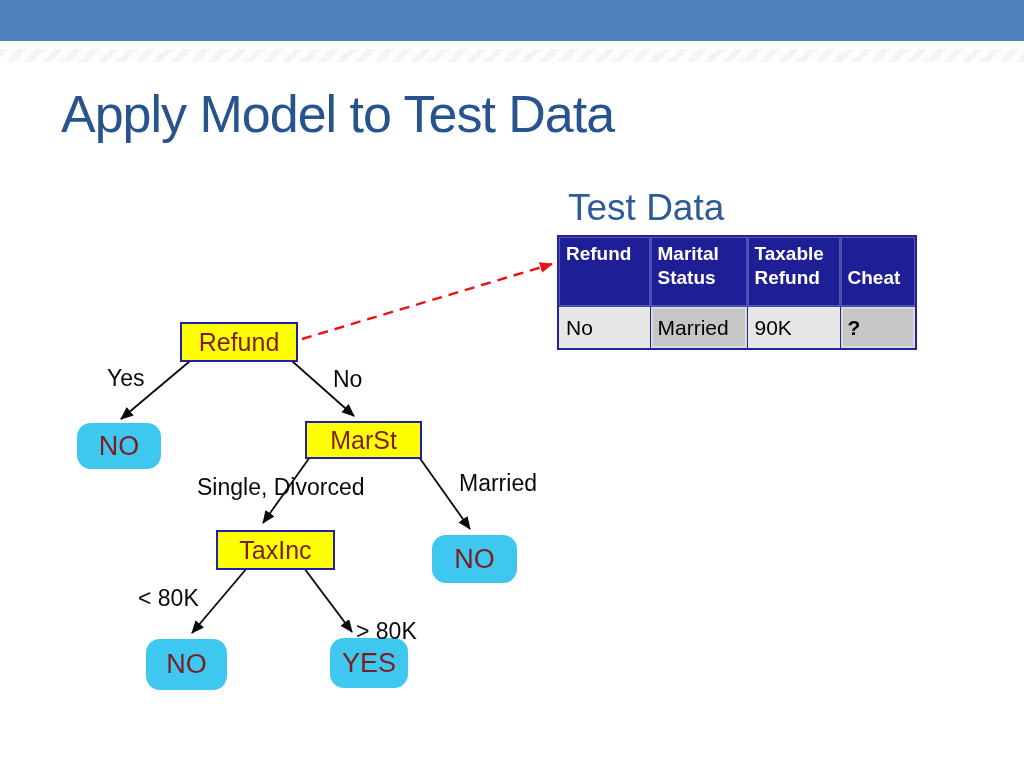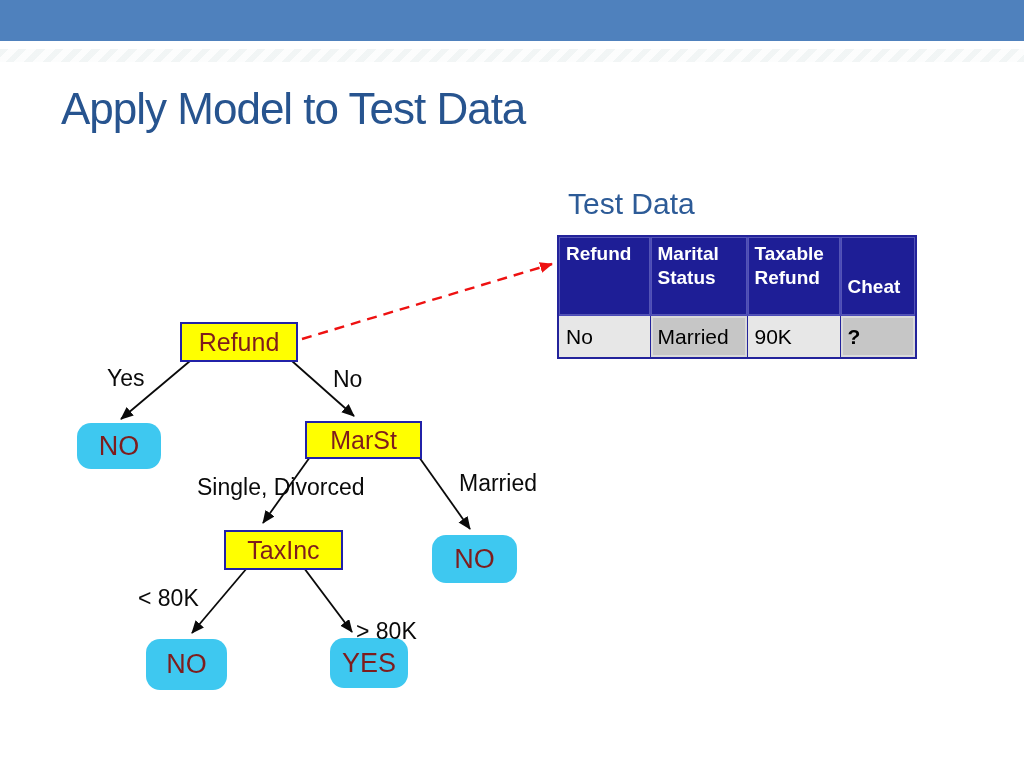--- a/index.html
+++ b/index.html
@@ -7,54 +7,54 @@
     position:relative;width:1024px;height:768px;overflow:hidden;
     background:#ffffff;font-family:"Liberation Sans",sans-serif;
   }
   .band{position:absolute;left:0;top:0;width:1024px;height:41px;background:#4F81BD;}
   .texture{
     position:absolute;left:0;top:49px;width:1024px;height:13px;opacity:.75;
     background-image:repeating-linear-gradient(135deg,#EDF2F2 0 6px,#FBFCFC 6px 13px);
   }
   .title{
     position:absolute;left:61px;top:84px;margin:0;
-    font-size:44px;font-weight:500;letter-spacing:-1px;color:#27548F;white-space:nowrap;
+    font-size:52px;font-weight:500;letter-spacing:-1px;color:#27548F;white-space:nowrap;
   }
   .test-data-label{
     position:absolute;left:568px;top:187px;
-    font-size:30px;color:#2D5B97;white-space:nowrap;
+    font-size:37px;color:#2D5B97;white-space:nowrap;
   }
   svg.edges{position:absolute;left:0;top:0;z-index:1;pointer-events:none;}
   
   table.data-table{
     position:absolute;left:557px;top:235px;z-index:2;
     border-collapse:collapse;table-layout:fixed;
     border:2px solid #23239B;
   }
   table.data-table th{
     background:#1E1E96;color:#ffffff;font-weight:bold;font-size:19px;line-height:1.25;
     text-align:left;vertical-align:top;padding:5px 4px 0 7px;height:57px;
     border:1px solid #4A4AB8;box-shadow:inset 0 0 0 1px rgba(150,150,220,.45);
   }
-  table.data-table th.v-mid{vertical-align:middle;padding-top:21px;}
+  table.data-table th.v-mid{vertical-align:middle;padding-top:12px;}
   table.data-table td{
     font-size:21px;color:#000;height:41px;padding:0 0 0 7px;vertical-align:middle;
     border:1px solid #23239B;
   }
   td.shade-light{background:#E7E7E7;}
   td.shade-dark{background:#C6C6C6;box-shadow:inset 0 0 0 2px #DADADA;}
   td.q-cell{font-weight:bold;}
   
   .node{
     position:absolute;z-index:2;display:flex;align-items:center;justify-content:center;
     background:#FFFF00;border:2px solid #2121A8;color:#7E1D1D;font-size:25px;
   }
   .node-refund{left:180px;top:322px;width:114px;height:36px;}
   .node-marst {left:305px;top:421px;width:113px;height:34px;text-align:center;}
-  .node-taxinc{left:224px;top:530px;width:115px;height:36px;}
+  .node-taxinc{left:216px;top:530px;width:115px;height:36px;}
   .leaf{
     position:absolute;z-index:2;display:flex;align-items:center;justify-content:center;
     background:#3EC8F0;border-radius:14px;color:#7E1D1D;font-size:27px;
   }
   .leaf-1{left:77px;top:423px;width:84px;height:46px;}
   .leaf-2{left:432px;top:535px;width:85px;height:48px;}
   .leaf-3{left:146px;top:639px;width:81px;height:51px;}
   .leaf-4{left:330px;top:638px;width:78px;height:50px;}
   .elabel{
     position:absolute;z-index:2;color:#0a0a0a;font-size:23px;white-space:nowrap;

